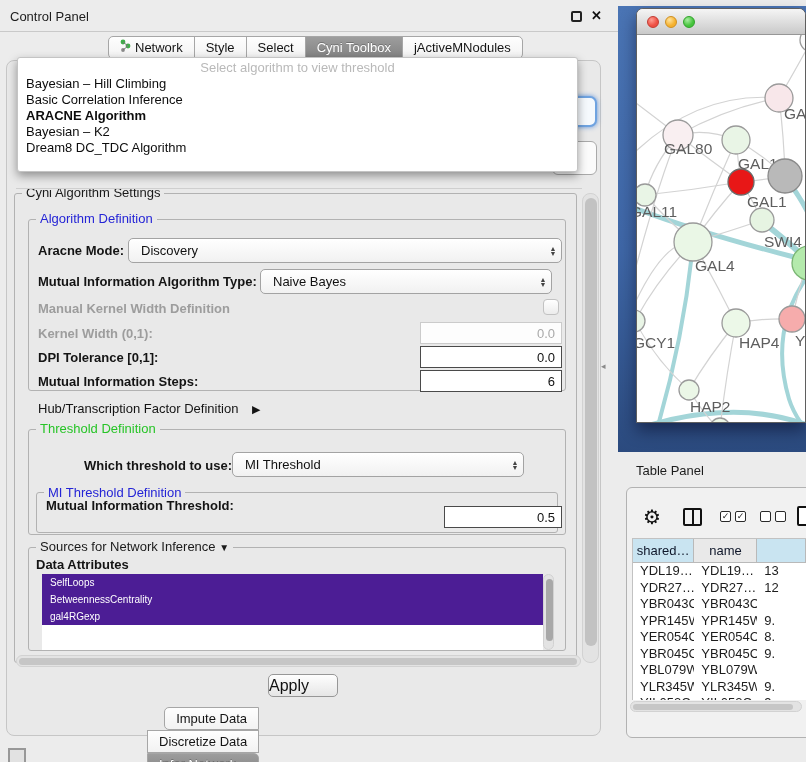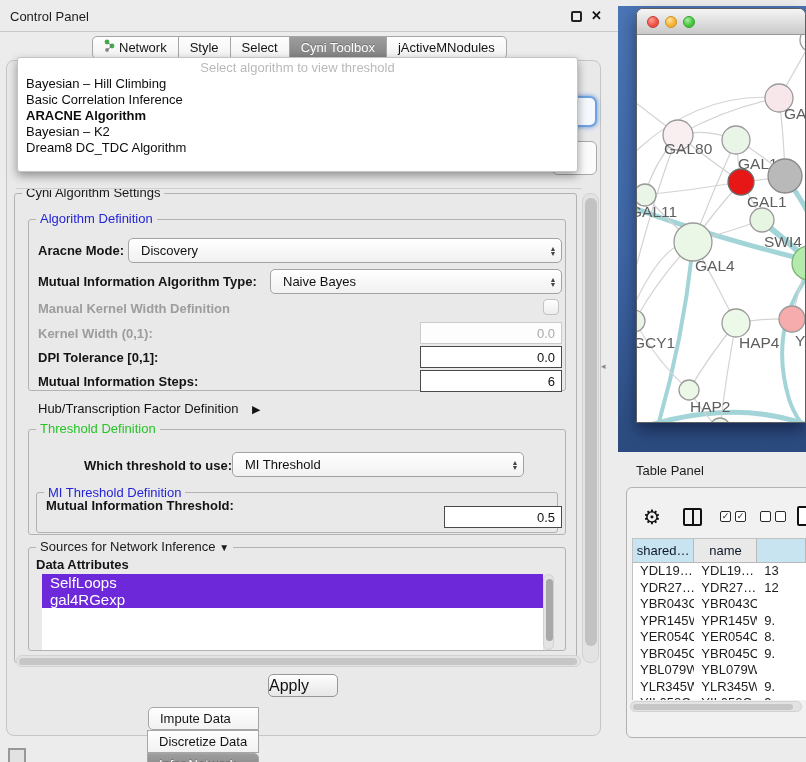--- a/index.html
+++ b/index.html
@@ -10,21 +10,21 @@
   
   #cp-titlebar { left:0; top:0; width:620px; height:32px; border-bottom:1px solid #c9c9c9; }
   #cp-title { left:10px; top:9px; font-size:13px; color:#1c1c1c; }
   #cp-float { left:571px; top:11px; width:11px; height:11px; border:2px solid #222; border-radius:2px; background:#ececec; }
   #cp-close { left:591px; top:8px; font-size:13px; font-weight:bold; color:#111; }
 
   .tabrow { display:flex; }
   .tab { background:linear-gradient(#fefefe,#f2f2f2); border:1px solid #a6a6a6; margin-left:-1px;
          padding:0 11px; height:23px; line-height:21px; font-size:13px; color:#141414; white-space:nowrap;
          display:flex; align-items:center; gap:4px; }
-  .tab:first-child { border-radius:5px 0 0 5px; margin-left:0; }
+  .tab:first-child { border-radius:5px 0 0 5px; margin-left:16px;justify-content:center; }
   .tab:last-child { border-radius:0 5px 5px 0; }
   .tab.sel { background:linear-gradient(#9d9d9d,#828282); color:#fff; text-shadow:0 -1px 0 rgba(0,0,0,.25); }
   #top-tabs { left:92px; top:36px; }
   #bottom-tabs { left:148px; top:707px;flex-direction:column; }
 
   #cp-body { left:6px; top:60px; width:595px; height:676px; background:#e9e9e9; border:1px solid #c6c6c6; border-radius:8px; }
   .hairline { height:1px; background:#cfcfcf; }
 
   
   .frag-combo-focus { left:560px; top:96px; width:37px; height:31px; border:2px solid #6fa3e0; border-radius:7px;
@@ -50,21 +50,21 @@
            height:25px; display:flex; align-items:center; font-size:13px; color:#111; }
   .combo .cval { flex:1; padding-left:12px; white-space:nowrap; }
   .stepper { width:16px; display:flex; flex-direction:column; align-items:center; justify-content:center; color:#444; }
   .stepper span { font-size:7px; line-height:5px; }
   .nfield { position:absolute; background:#fff; border:1px solid #4a4a4a; height:22px; font-size:13px; color:#111;
             text-align:right; padding:3px 6px 0 0; }
   .nfield.dis { border:1px solid #cbcbcb; color:#a9a9a9; background:#fdfdfd; }
   .checkbox { position:absolute; width:16px; height:16px; border:1px solid #c2c2c2; border-radius:4px; background:linear-gradient(#ffffff,#ececec); }
 
   #attr-list { left:42px; top:574px; width:501px; height:76px; overflow:hidden; background:#fff; }
-  .attr-item { height:17px; line-height:17px; background:#6d28d9; color:#fff; font-size:15px; padding-left:8px; white-space:nowrap; }
+  .attr-item { height:17px; line-height:17px; background:#4c1d95; color:#fff; font-size:10px; padding-left:8px; white-space:nowrap; }
   .vscroll { position:absolute; background:#e3e3e3; border:1px solid #d2d2d2; border-radius:8px; }
   .vthumb { position:absolute; background:#c2c2c2; border-radius:6px; }
   .hscroll { position:absolute; background:#e3e3e3; border:1px solid #d2d2d2; border-radius:7px; }
   .hthumb { position:absolute; background:#c6c6c6; border-radius:5px; }
 
   #apply-btn { left:268px; top:674px; width:70px; height:23px; background:linear-gradient(#fefefe,#e6e6e6);
                border:1px solid #979797; border-radius:5px; font-size:16px; text-align:left; line-height:21px; color:#111; }
 
   #mini-icon { left:8px; top:748px; width:18px; height:16px; border:2px solid #989898; background:#e2e2e2; }
   #divider-grip { left:601px; top:361px; font-size:9px; color:#8a8a8a; }
@@ -162,21 +162,21 @@
 <div class="flabel" style="left:38px; top:243px;">Aracne Mode:</div>
 <div class="combo" style="left:128px; top:238px; width:434px;">
   <span class="cval">Discovery</span>
   <span class="stepper">
       <span>▲</span>
       <span>▼</span>
     </span>
 </div>
 
 <div class="flabel" style="left:38px; top:274px;">Mutual Information Algorithm Type:</div>
-<div class="combo" style="left:270px; top:269px; width:292px;">
+<div class="combo" style="left:260px; top:269px; width:292px;">
   <span class="cval">Naive Bayes</span>
   <span class="stepper">
       <span>▲</span>
       <span>▼</span>
     </span>
 </div>
 
 <div class="flabel dis" style="left:38px; top:301px;">Manual Kernel Width Definition</div>
 <div class="checkbox" style="left:543px; top:299px;"></div>
 
@@ -212,20 +212,21 @@
 <div class="nfield" style="left:444px; top:506px; width:118px;">0.5</div>
 
 <div class="abs gbox" style="left:28px; top:547px; width:538px; height:104px;"></div>
 <div class="gtitle" style="left:36px; top:540px;">
   <span>Sources for Network Inference</span>
   <span style="font-size:10px;">▼</span>
 </div>
 <div class="flabel" style="left:36px; top:557px;">Data Attributes</div>
 <div class="abs" id="attr-list">
     <div class="attr-item">SelfLoops</div>
+    <div class="attr-item">BetweennessCentrality</div>
     <div class="attr-item">gal4RGexp</div>
   </div>
 <div class="abs vscroll" style="left:543px; top:574px; width:11px; height:76px;">
   <div class="vthumb" style="left:1.5px; top:4px; width:7px; height:62px; background:#a8a8a8;"></div>
 </div>
 
 <div class="abs hscroll" style="left:16px; top:655px; width:565px; height:12px;">
   <div class="hthumb" style="left:2px; top:2px; width:558px; height:7px;"></div>
 </div>
 

